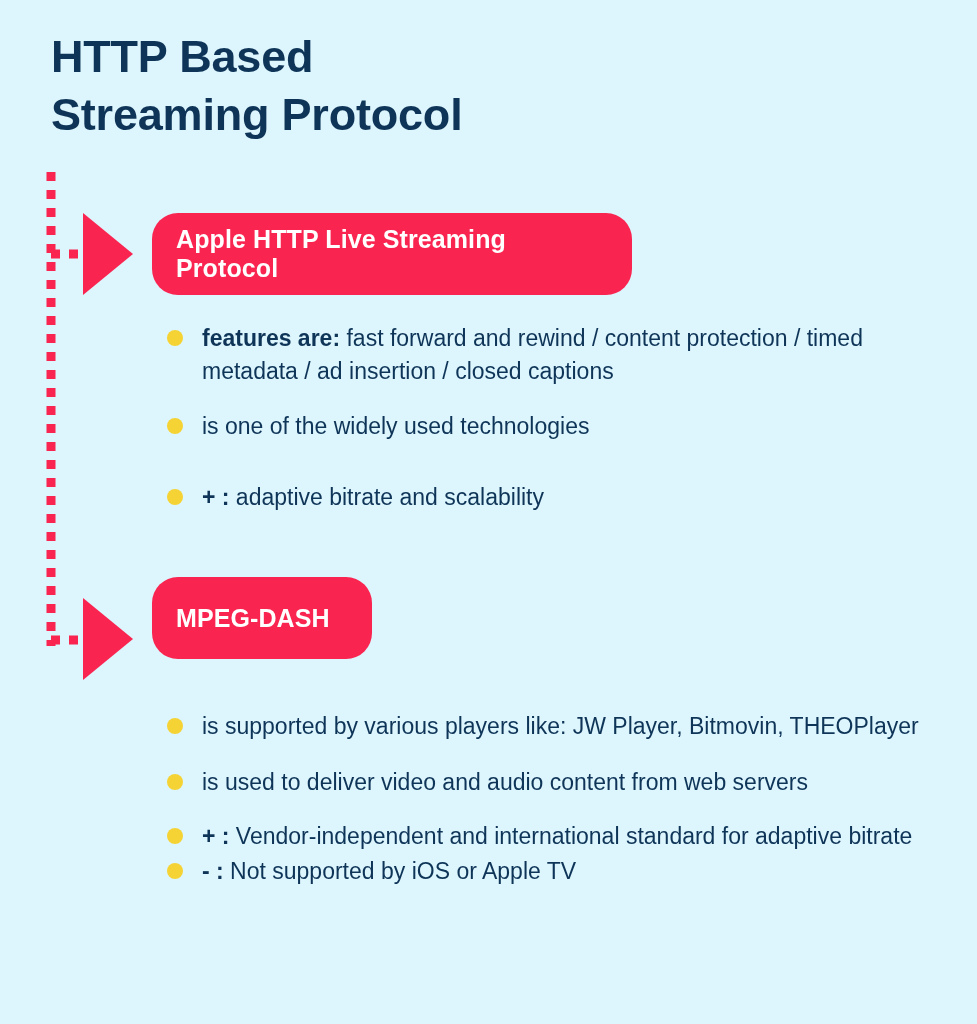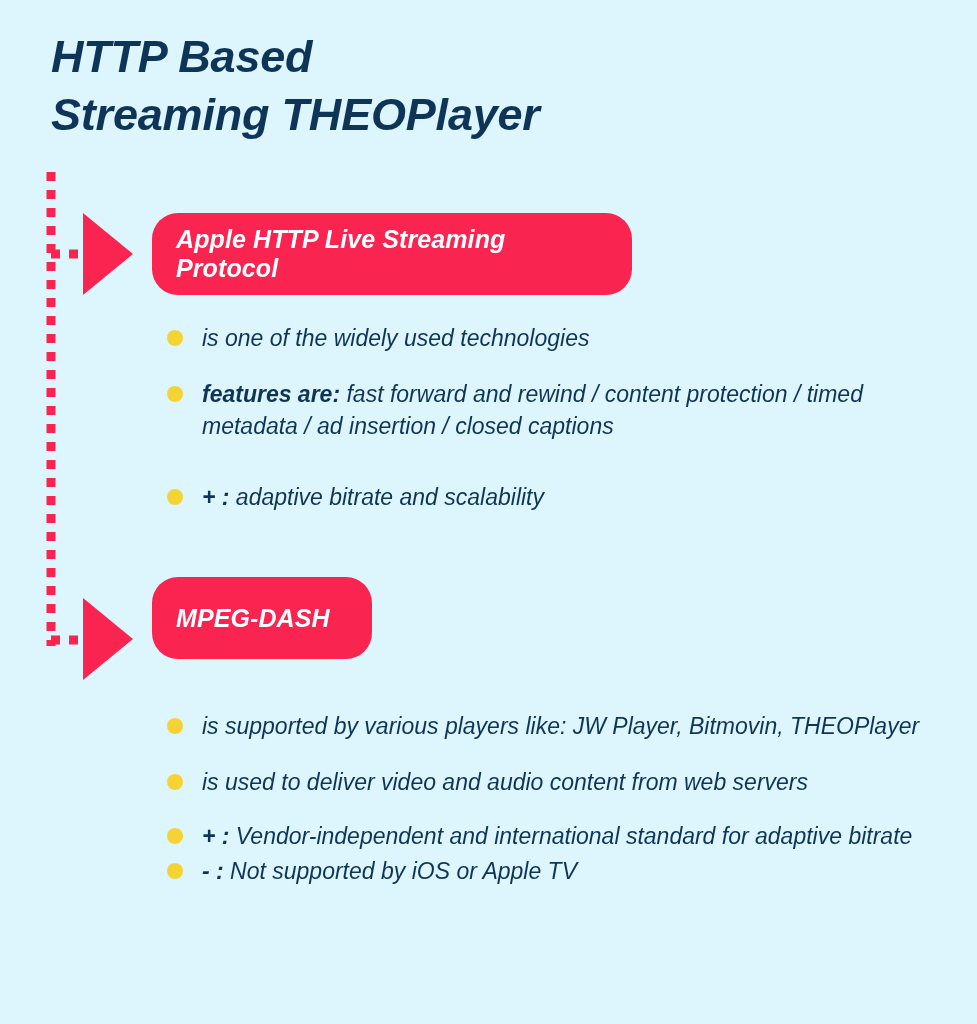--- a/index.html
+++ b/index.html
@@ -13,21 +13,20 @@
     font-family: "Liberation Sans", sans-serif;
     overflow: hidden;
     position: relative;
   }
 
   .canvas {
     position: absolute;
     inset: 0;
     width: 977px;
     height: 1024px;
-    font-style: italic;
   }
 
   
   .title {
     position: absolute;
     left: 51px;
     top: 28px;
     width: 700px;
     color: #0e3558;
     font-size: 45px;
@@ -111,42 +110,42 @@
   .bullet-text { display: block; }
   .lead { font-weight: bold; }
 </style>
 </head>
 <body>
 
 <div class="canvas">
 
   <div class="title">
     <span class="title-line">HTTP Based</span>
-    <span class="title-line">Streaming THEOPlayer</span>
+    <span class="title-line">Streaming Protocol</span>
   </div>
 
   <svg class="connector-svg" viewBox="0 0 977 1024" xmlns="http://www.w3.org/2000/svg">
     <line x1="51" y1="172" x2="51" y2="646" stroke="#fa2450" stroke-width="9" stroke-dasharray="9 9" stroke-linecap="butt"></line>
     <line x1="51" y1="254" x2="90" y2="254" stroke="#fa2450" stroke-width="9" stroke-dasharray="9 9" stroke-linecap="butt"></line>
     <line x1="51" y1="640" x2="90" y2="640" stroke="#fa2450" stroke-width="9" stroke-dasharray="9 9" stroke-linecap="butt"></line>
   </svg>
 
   <div class="arrow arrow-1"></div>
   <div class="badge badge-1">
     <span>Apple HTTP Live Streaming Protocol</span>
   </div>
 
   <div class="bullet-block block-1">
     <div class="bullet-item">
       <span class="dot"></span>
-      <span class="bullet-text"><span class="lead"></span><span>is one of the widely used technologies</span></span>
+      <span class="bullet-text"><span class="lead">features are:</span><span> fast forward and rewind / content protection / timed metadata / ad insertion / closed captions</span></span>
     </div>
     <div class="bullet-item">
       <span class="dot"></span>
-      <span class="bullet-text"><span class="lead">features are:</span><span> fast forward and rewind / content protection / timed metadata / ad insertion / closed captions</span></span>
+      <span class="bullet-text"><span class="lead"></span><span>is one of the widely used technologies</span></span>
     </div>
   </div>
 
   <div class="bullet-block block-2">
     <div class="bullet-item">
       <span class="dot"></span>
       <span class="bullet-text"><span class="lead">+ :</span><span> adaptive bitrate and scalability</span></span>
     </div>
   </div>
 

